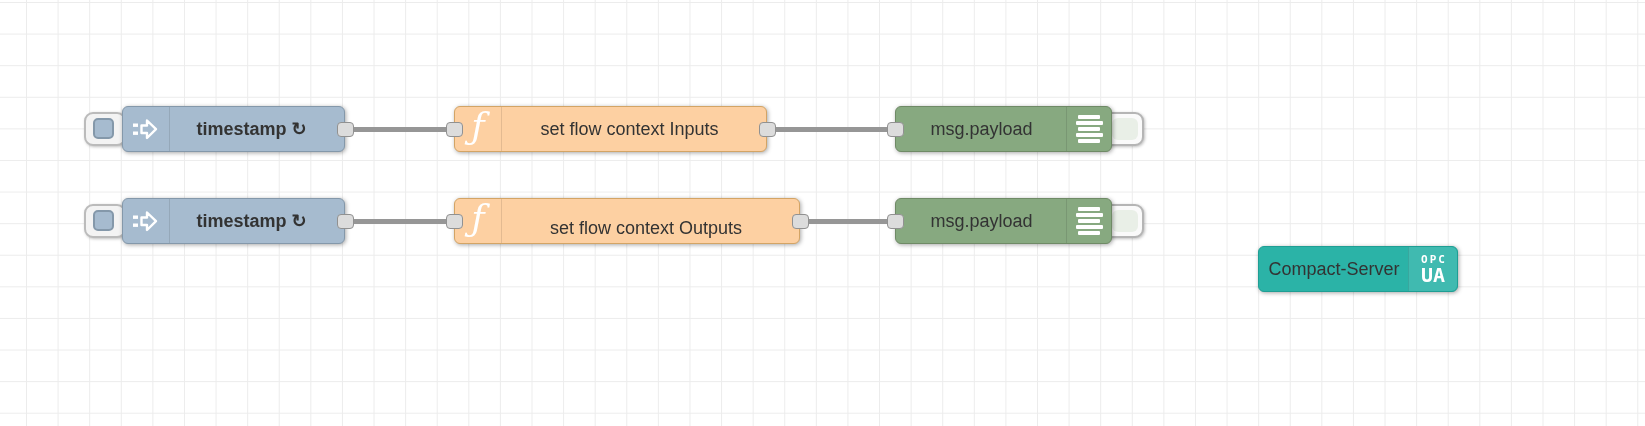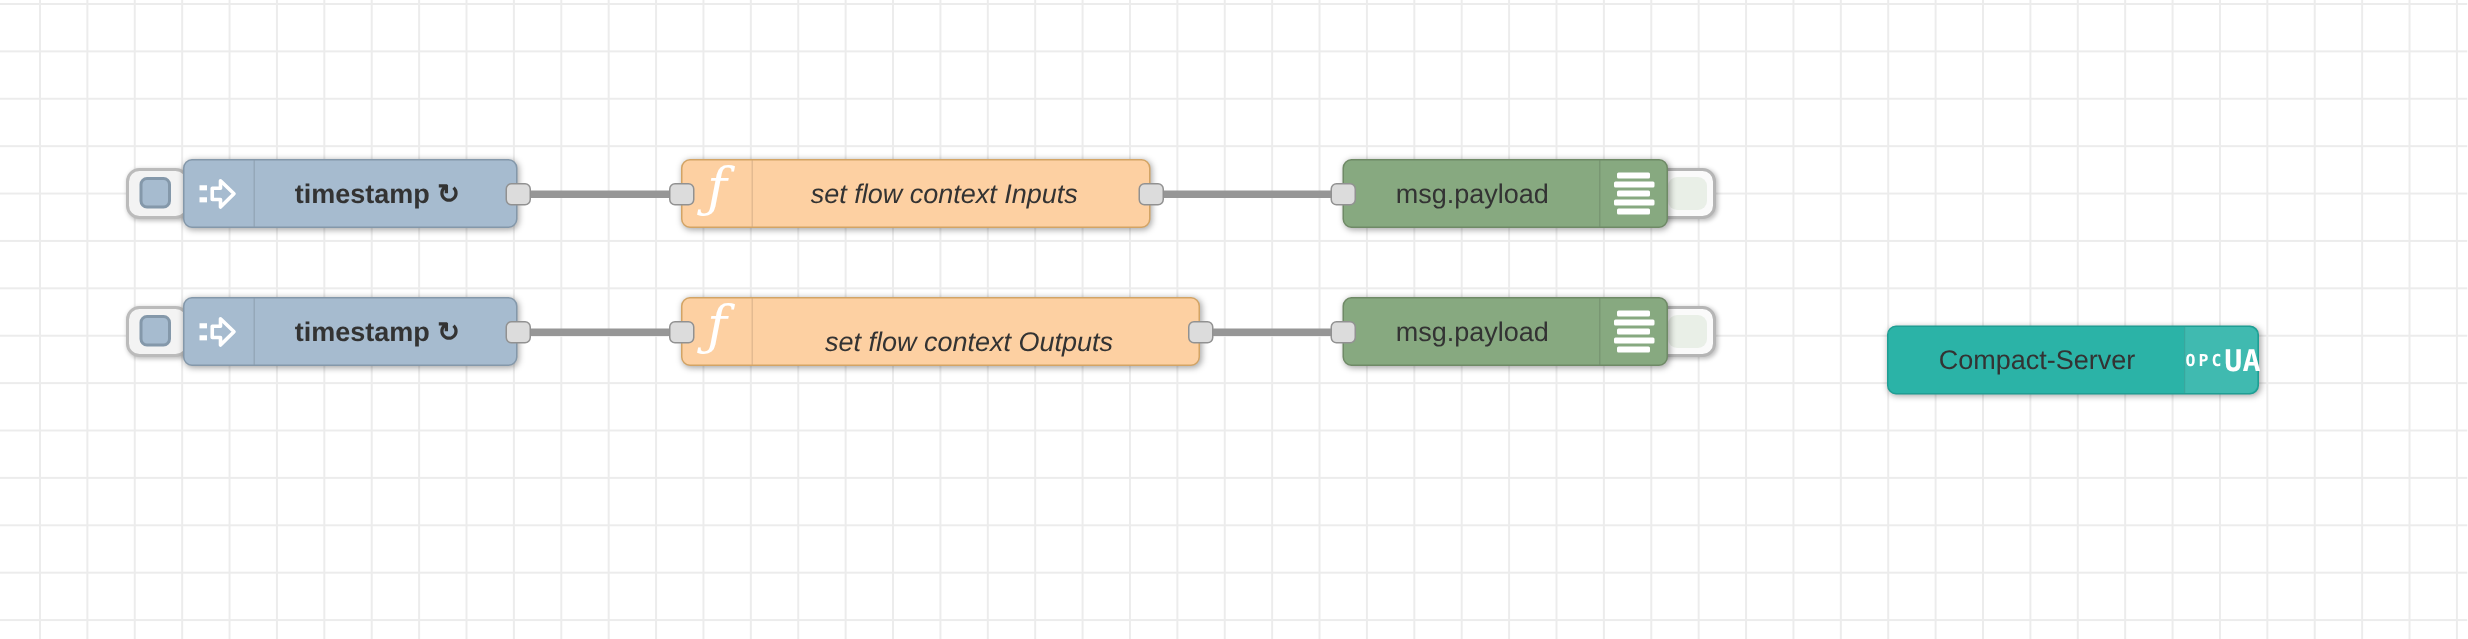--- a/index.html
+++ b/index.html
@@ -57,21 +57,21 @@
     border-radius: 5px; box-sizing: border-box;
   }
 
   
   .function-node { background: var(--function, #fdd0a2); border: 1px solid var(--function-border, #d3a465); }
   .function-glyph {
     color: #fff; font-family: "DejaVu Serif", serif;
     font-style: italic; font-size: 36px; line-height: 1;
     padding-bottom: 6px;
   }
-  .function-node .node-label { font-style: italic; }
+  .function-node .node-label { }
 
   
   .debug-node { background: var(--debug, #87a980); border: 1px solid var(--debug-border, #6f8a66); }
   .debug-bars { display: flex; flex-direction: column; align-items: center; gap: 2.5px; }
   .debug-bars div { height: 3.6px; background: #fff; border-radius: 1px; }
   .debug-toggle {
     position: absolute; width: 44px; height: 34px;
     background: #fafafa; border: 2px solid #b5b5b5; border-radius: 9px;
     box-sizing: border-box; z-index: 1; cursor: pointer;
     box-shadow: 1px 1px 3px rgba(0,0,0,0.25);
@@ -81,21 +81,21 @@
     background: #e9efe7; border-radius: 6px;
   }
 
   
   .server-node { background: var(--server, #2bb3a7); border: 1px solid var(--server-border, #1f9e94); }
   .opcua-badge {
     position: absolute; right: 0; top: 0; bottom: 0; width: 48px;
     background: rgba(255,255,255,0.10);
     border-left: 1px solid rgba(0,0,0,0.10);
     border-radius: 0 6px 6px 0;
-    display: flex; align-items: center; justify-content: center;
+    display: flex; flex-direction: column; align-items: center; justify-content: center;
     color: #fff; font-family: "DejaVu Sans Mono", monospace; font-weight: bold;
   }
   .opcua-badge .l1 { font-size: 11px; letter-spacing: 2px; line-height: 11px; margin-left: 2px; }
   .opcua-badge .l2 { font-size: 20px; line-height: 20px; }
 
   
   .port {
     position: absolute; width: 17px; height: 15px;
     background: #dcdcdc; border: 1.5px solid #919191; border-radius: 4px;
     box-sizing: border-box; z-index: 3; cursor: crosshair;
@@ -196,21 +196,21 @@
         <div style="width:22px;"></div>
         <div style="width:27px;"></div>
         <div style="width:22px;"></div>
         <div style="width:27px;"></div>
         <div style="width:22px;"></div>
       </div>
     </div>
   </div>
   <div class="port" style="left:887px; top:214px;"></div>
 
-  <div class="node server-node" style="left:1258px; top:217px; width:248px;">
+  <div class="node server-node" style="left:1258px; top:246px; width:200px;">
     <div class="node-label" style="left:0; right:48px;">Compact-Server</div>
     <div class="opcua-badge">
       <span class="l1">OPC</span>
       <span class="l2">UA</span>
     </div>
   </div>
 
 </div>
 
 </body></html>

